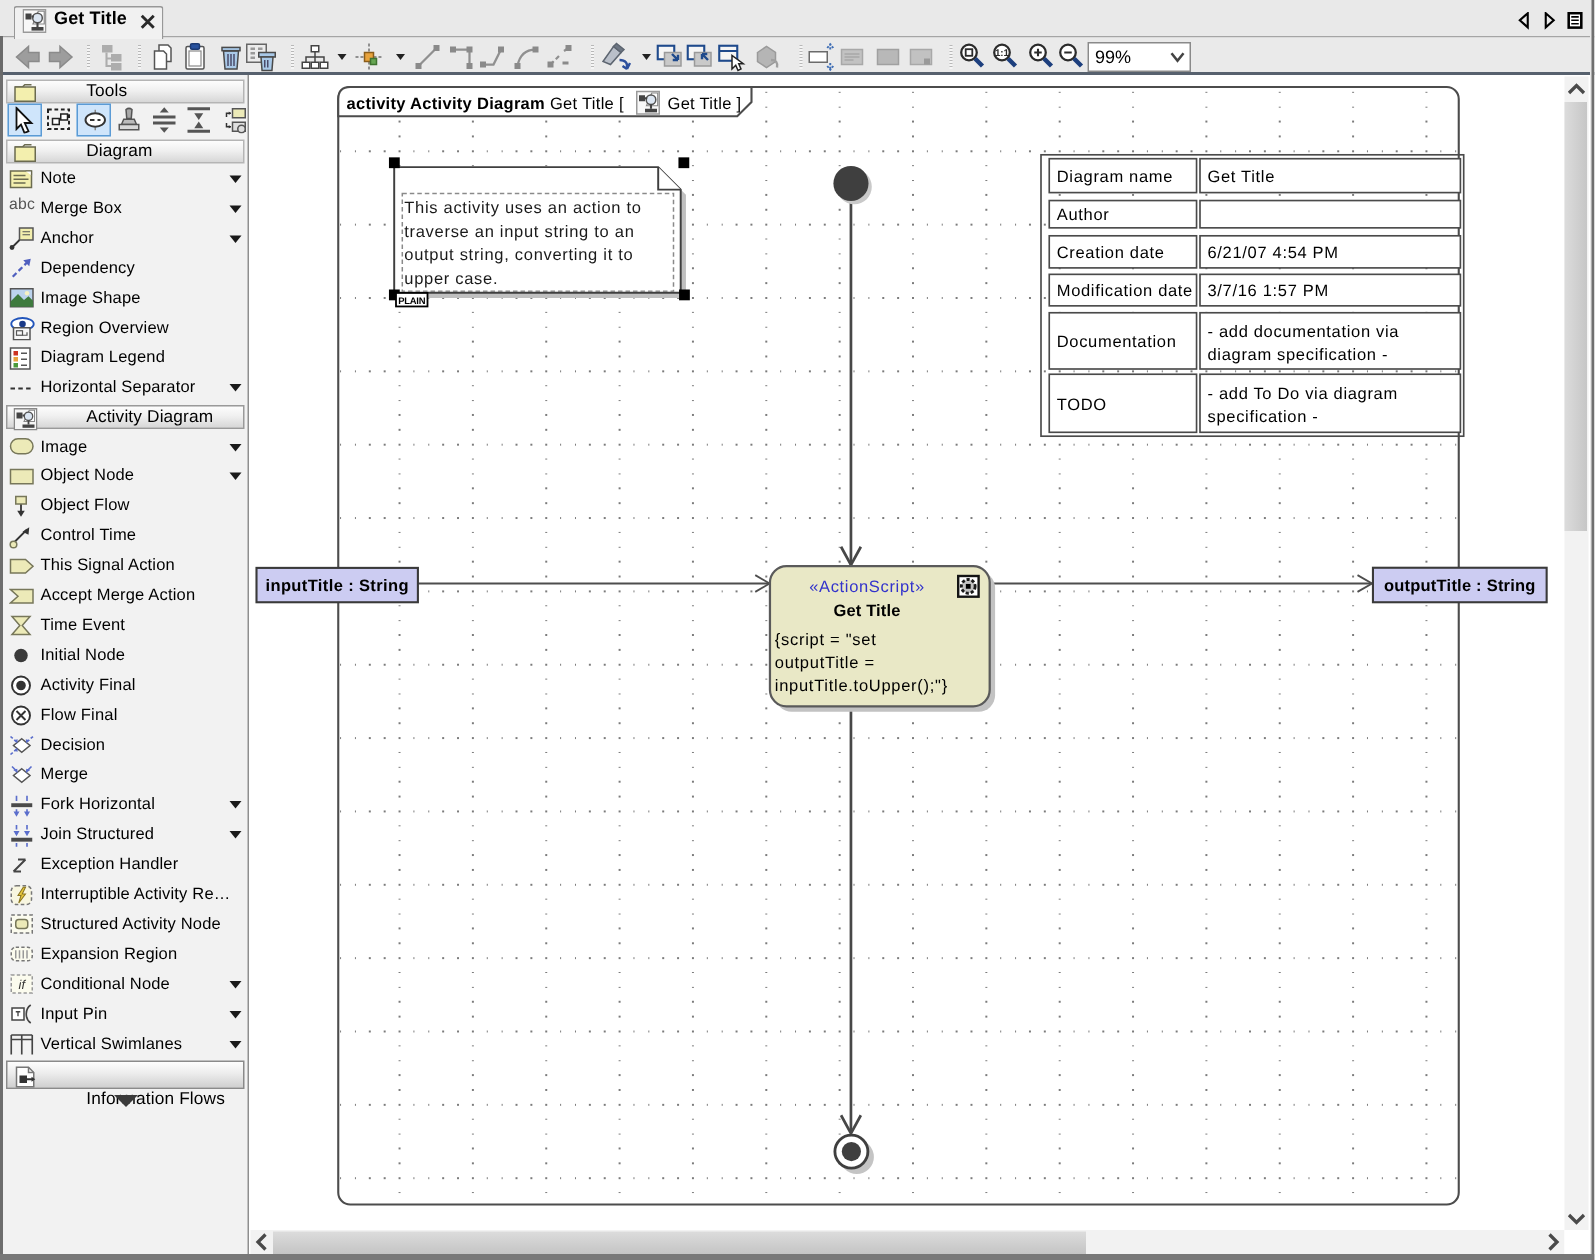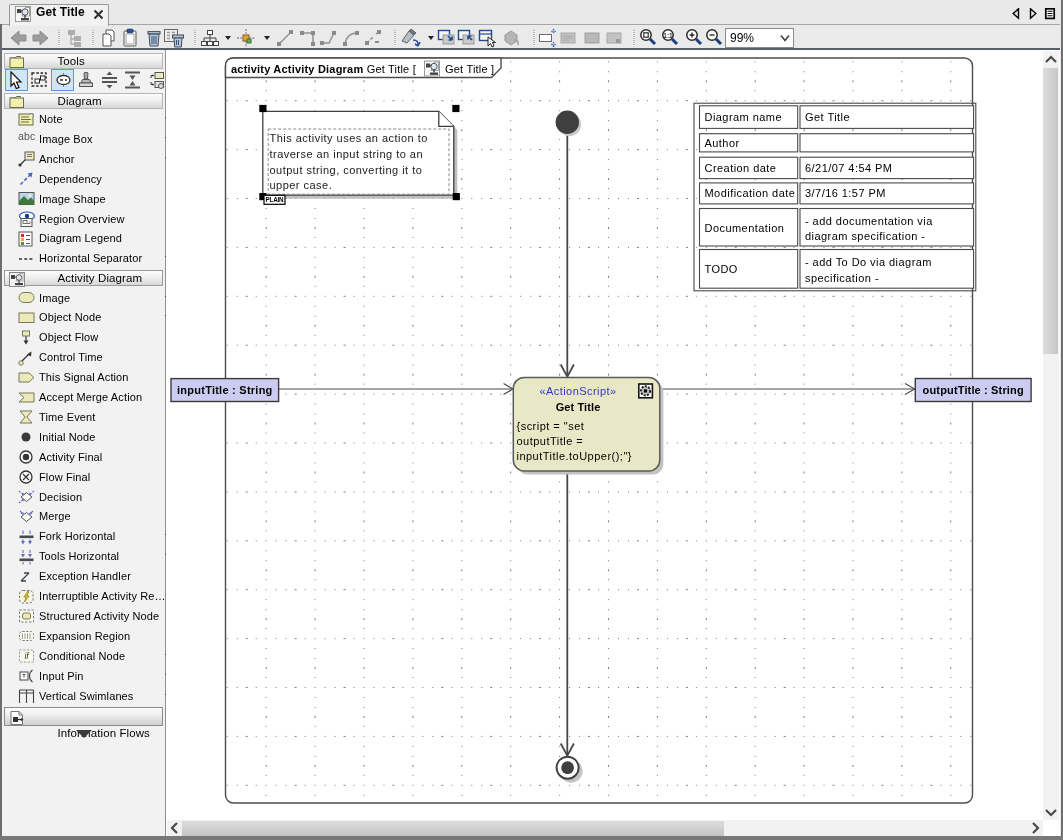--- a/index.html
+++ b/index.html
@@ -17,21 +17,21 @@
 #b-bottom { left:0px; top:836px; width:1063px; height:4px; background:#787878; }
 
 #vsb { left:1043px; top:51px; width:16px; height:769px; background:#f2f2f2; }
 #vthumb { left:1043px; top:68px; width:15px; height:286px; background:linear-gradient(90deg,#dcdcdc,#c6c6c6); }
 #hsb { left:167px; top:820px; width:876px; height:16px; background:#f2f2f2; }
 #hthumb { left:182px; top:821px; width:542px; height:15px; background:linear-gradient(180deg,#dcdcdc,#c4c4c4); }
 
 .phdr { left:4px; width:159px; height:16px; background:linear-gradient(180deg,#fdfdfd 0%,#f0f0f0 45%,#d7d7d7 100%); border:1px solid #b5b5b5; }
 .phdr .htxt { position:absolute; left:22.5px; top:1px; font-size:11.5px; letter-spacing:0.1px; color:#000;margin-left:30px; }
 .phdr svg { position:absolute; left:3.5px; top:1px; }
-.pitem { left:12px; width:165px; height:19.9px;padding-left:39px; }
+.pitem { left:0px; width:165px; height:19.9px;padding-left:39px; }
 .pitem .itxt { position:absolute; left:27px; top:3.5px; font-size:11px; letter-spacing:0.12px; color:#000; white-space:nowrap; }
 .pitem svg.ic { position:absolute; left:6px; top:2px; }
 .dd { position:absolute; left:153px; top:7.5px; width:0; height:0; border-left:4.5px solid transparent; border-right:4.5px solid transparent; border-top:5px solid #1a1a1a; }
 .tbtn { position:absolute; top:69px; width:23px; height:22px; }
 .tbtn.sel { background:#cfe5fb; border:1px solid #5b9bd5; }
 
 .sep { position:absolute; top:30px; width:2px; height:16px; background-image:repeating-linear-gradient(180deg,#b8b8b8 0 1px,#f5f5f5 1px 2px); }
 .ti { position:absolute; top:27px; }
 .tdd { position:absolute; top:36px; width:0; height:0; border-left:3.5px solid transparent; border-right:3.5px solid transparent; border-top:4px solid #222; }
 #combo { left:725px; top:27.5px; width:69px; height:20px; background:#fff; border:1px solid #8a8a8a; font-size:12px; padding-left:4px; padding-top:2.5px; }
@@ -287,21 +287,21 @@
       <svg class="ic" width="17" height="15" viewBox="0 0 17 15">
         <rect x="1" y="2" width="14" height="11" fill="#f3efae" stroke="#6b6b50"></rect>
         <path d="M3 5 H11 M3 7.5 H13 M3 10 H11" stroke="#6b6b50"></path>
         <path d="M11 2 L15 2 L15 5" fill="#fff" stroke="#6b6b50" stroke-width="0.8"></path>
       </svg>
       <div class="itxt">Note</div>
       <div class="dd"></div>
     </div>
 <div class="abs pitem" style="top:129.4px">
       <div class="itxt" style="left:6px;top:0.5px;font-size:10.5px;color:#555">abc</div>
-      <div class="itxt">Image Box</div>
+      <div class="itxt">Merge Box</div>
       <div class="dd"></div>
     </div>
 <div class="abs pitem" style="top:149.3px">
       <svg class="ic" width="17" height="16" viewBox="0 0 17 16">
         <rect x="7" y="1" width="9" height="8" fill="#f3efae" stroke="#555"></rect>
         <path d="M9 3.5 H14 M9 5.5 H14" stroke="#555" stroke-width="0.8"></path>
         <path d="M1.5 14.5 L7 9" stroke="#333" stroke-width="1.2"></path>
         <circle cx="2" cy="14" r="1.6" fill="#333"></circle>
       </svg>
       <div class="itxt">Anchor</div>
@@ -457,21 +457,21 @@
       <div class="itxt">Fork Horizontal</div>
       <div class="dd"></div>
     </div>
 <div class="abs pitem" style="top:546.7px">
       <svg class="ic" width="17" height="16" viewBox="0 0 17 16">
         <rect x="1.5" y="9.5" width="14" height="2.6" fill="#4a4a4a"></rect>
         <path d="M5 1 V4 M12 1 V4" stroke="#5b6ecc" stroke-width="1.1"></path>
         <path d="M5 8.5 L7 5 H3 Z M12 8.5 L14 5 H10 Z" fill="#5b6ecc"></path>
         <path d="M5 13 V15.5 M12 13 V15.5" stroke="#5b6ecc" stroke-width="1.1"></path>
       </svg>
-      <div class="itxt">Tools Horizontal</div>
+      <div class="itxt">Join Structured</div>
       <div class="dd"></div>
     </div>
 <div class="abs pitem" style="top:566.6px">
       <svg class="ic" width="16" height="16" viewBox="0 0 16 16">
         <path d="M3 12 L11 4 M3 12 H8 M11 4 H6" stroke="#444" stroke-width="1.3" fill="none"></path>
       </svg>
       <div class="itxt">Exception Handler</div>
     </div>
 <div class="abs pitem" style="top:586.5px">
       <svg class="ic" width="17" height="16" viewBox="0 0 17 16">

